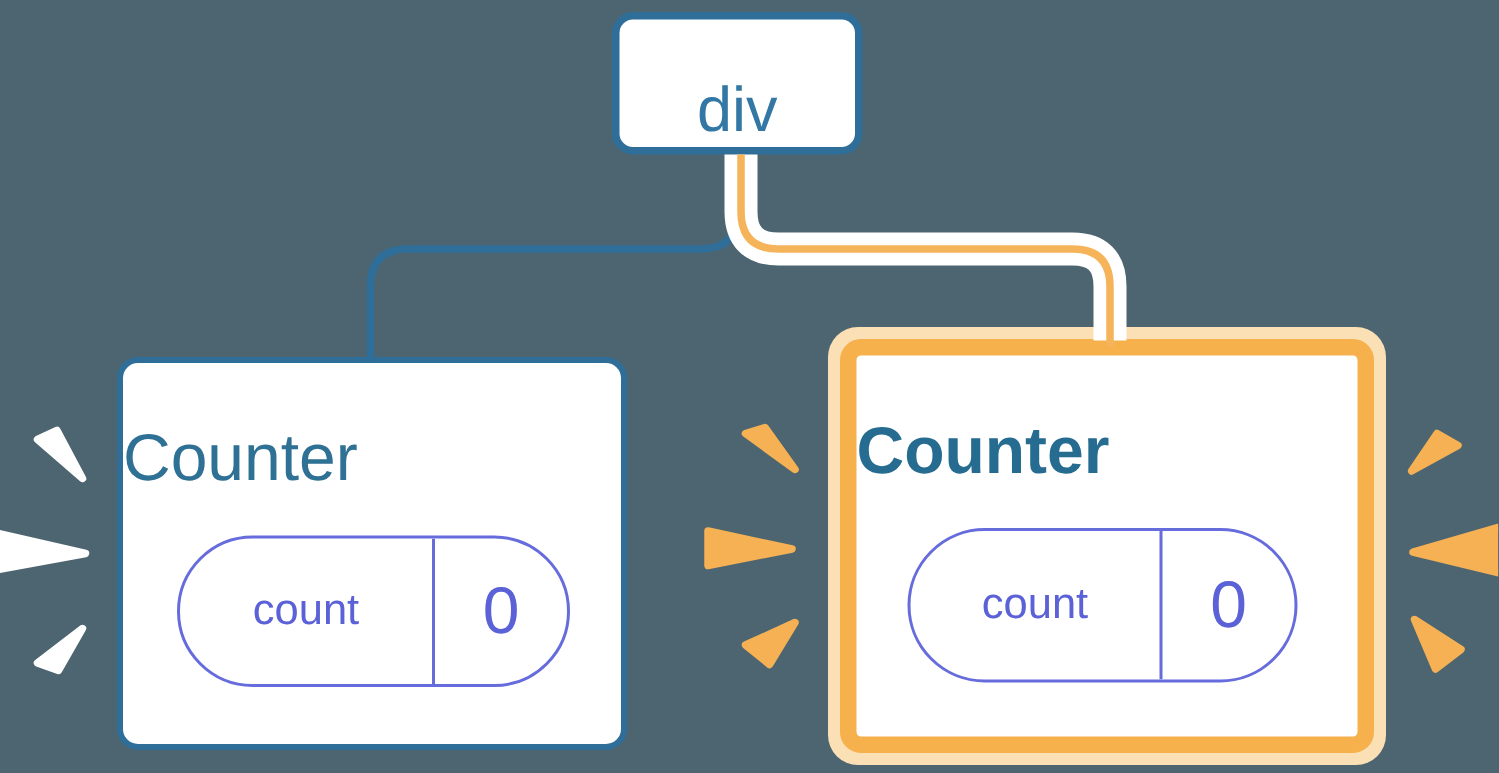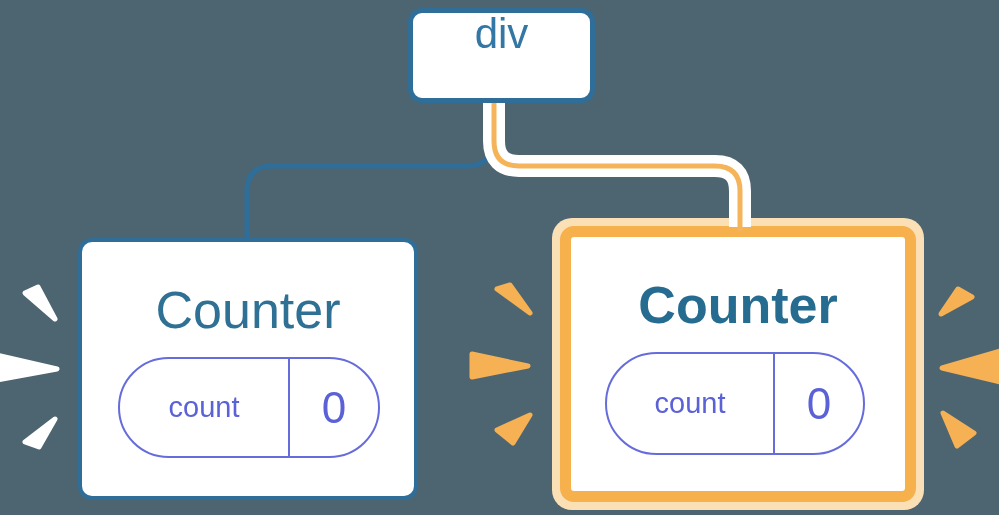--- a/index.html
+++ b/index.html
@@ -23,45 +23,45 @@
   .canvas{
     position:relative;width:999px;height:515px;overflow:hidden;
     background:var(--background);
     font-family:"Liberation Sans",sans-serif;
   }
   .node{
     position:absolute;box-sizing:border-box;background:var(--node-bg);
     border-radius:14px;
   }
   .root-node{
-    left:408px;top:8px;width:187px;height:95px;
+    left:408px;top:8px;width:167px;height:95px;
     border:5px solid var(--node-border-blue);
-    display:flex;align-items:flex-start;justify-content:center;
+    display:flex;align-items:flex-end;justify-content:center;
   }
   .root-label{
     color:var(--root-text);font-size:42px;line-height:1;
     padding-bottom:4px;
   }
   .counter-left{
     left:78px;top:238px;width:340px;height:262px;
     border:4px solid var(--node-border-blue);
   }
   .highlight-wrap{
     position:absolute;left:552px;top:218px;width:372px;height:292px;
     box-sizing:border-box;background:var(--highlight-orange-light);
     border-radius:20px;padding:8px;
   }
   .counter-right{
     position:relative;box-sizing:border-box;width:100%;height:100%;
     background:var(--node-bg);border:11px solid var(--highlight-orange);
     border-radius:14px;
   }
   .counter-title{
-    position:absolute;left:0;width:100%;text-align:center;
-    font-size:52px;line-height:1.1;
+    position:absolute;left:0;width:100%;text-align:left;
+    font-size:44px;line-height:1.1;
   }
   .counter-left .counter-title{top:40px;color:var(--node-text-blue);font-weight:400;}
   .counter-right .counter-title{top:40px;color:var(--node-text-blue-bold);font-weight:700;}
   .state-pill{
     position:absolute;box-sizing:border-box;display:flex;
     border:2.5px solid var(--pill-purple);border-radius:60px;
     background:var(--node-bg);overflow:hidden;
   }
   .counter-left .state-pill{left:36px;top:115px;width:262px;height:101px;}
   .counter-right .state-pill{left:34px;top:115px;width:260px;height:103px;}

